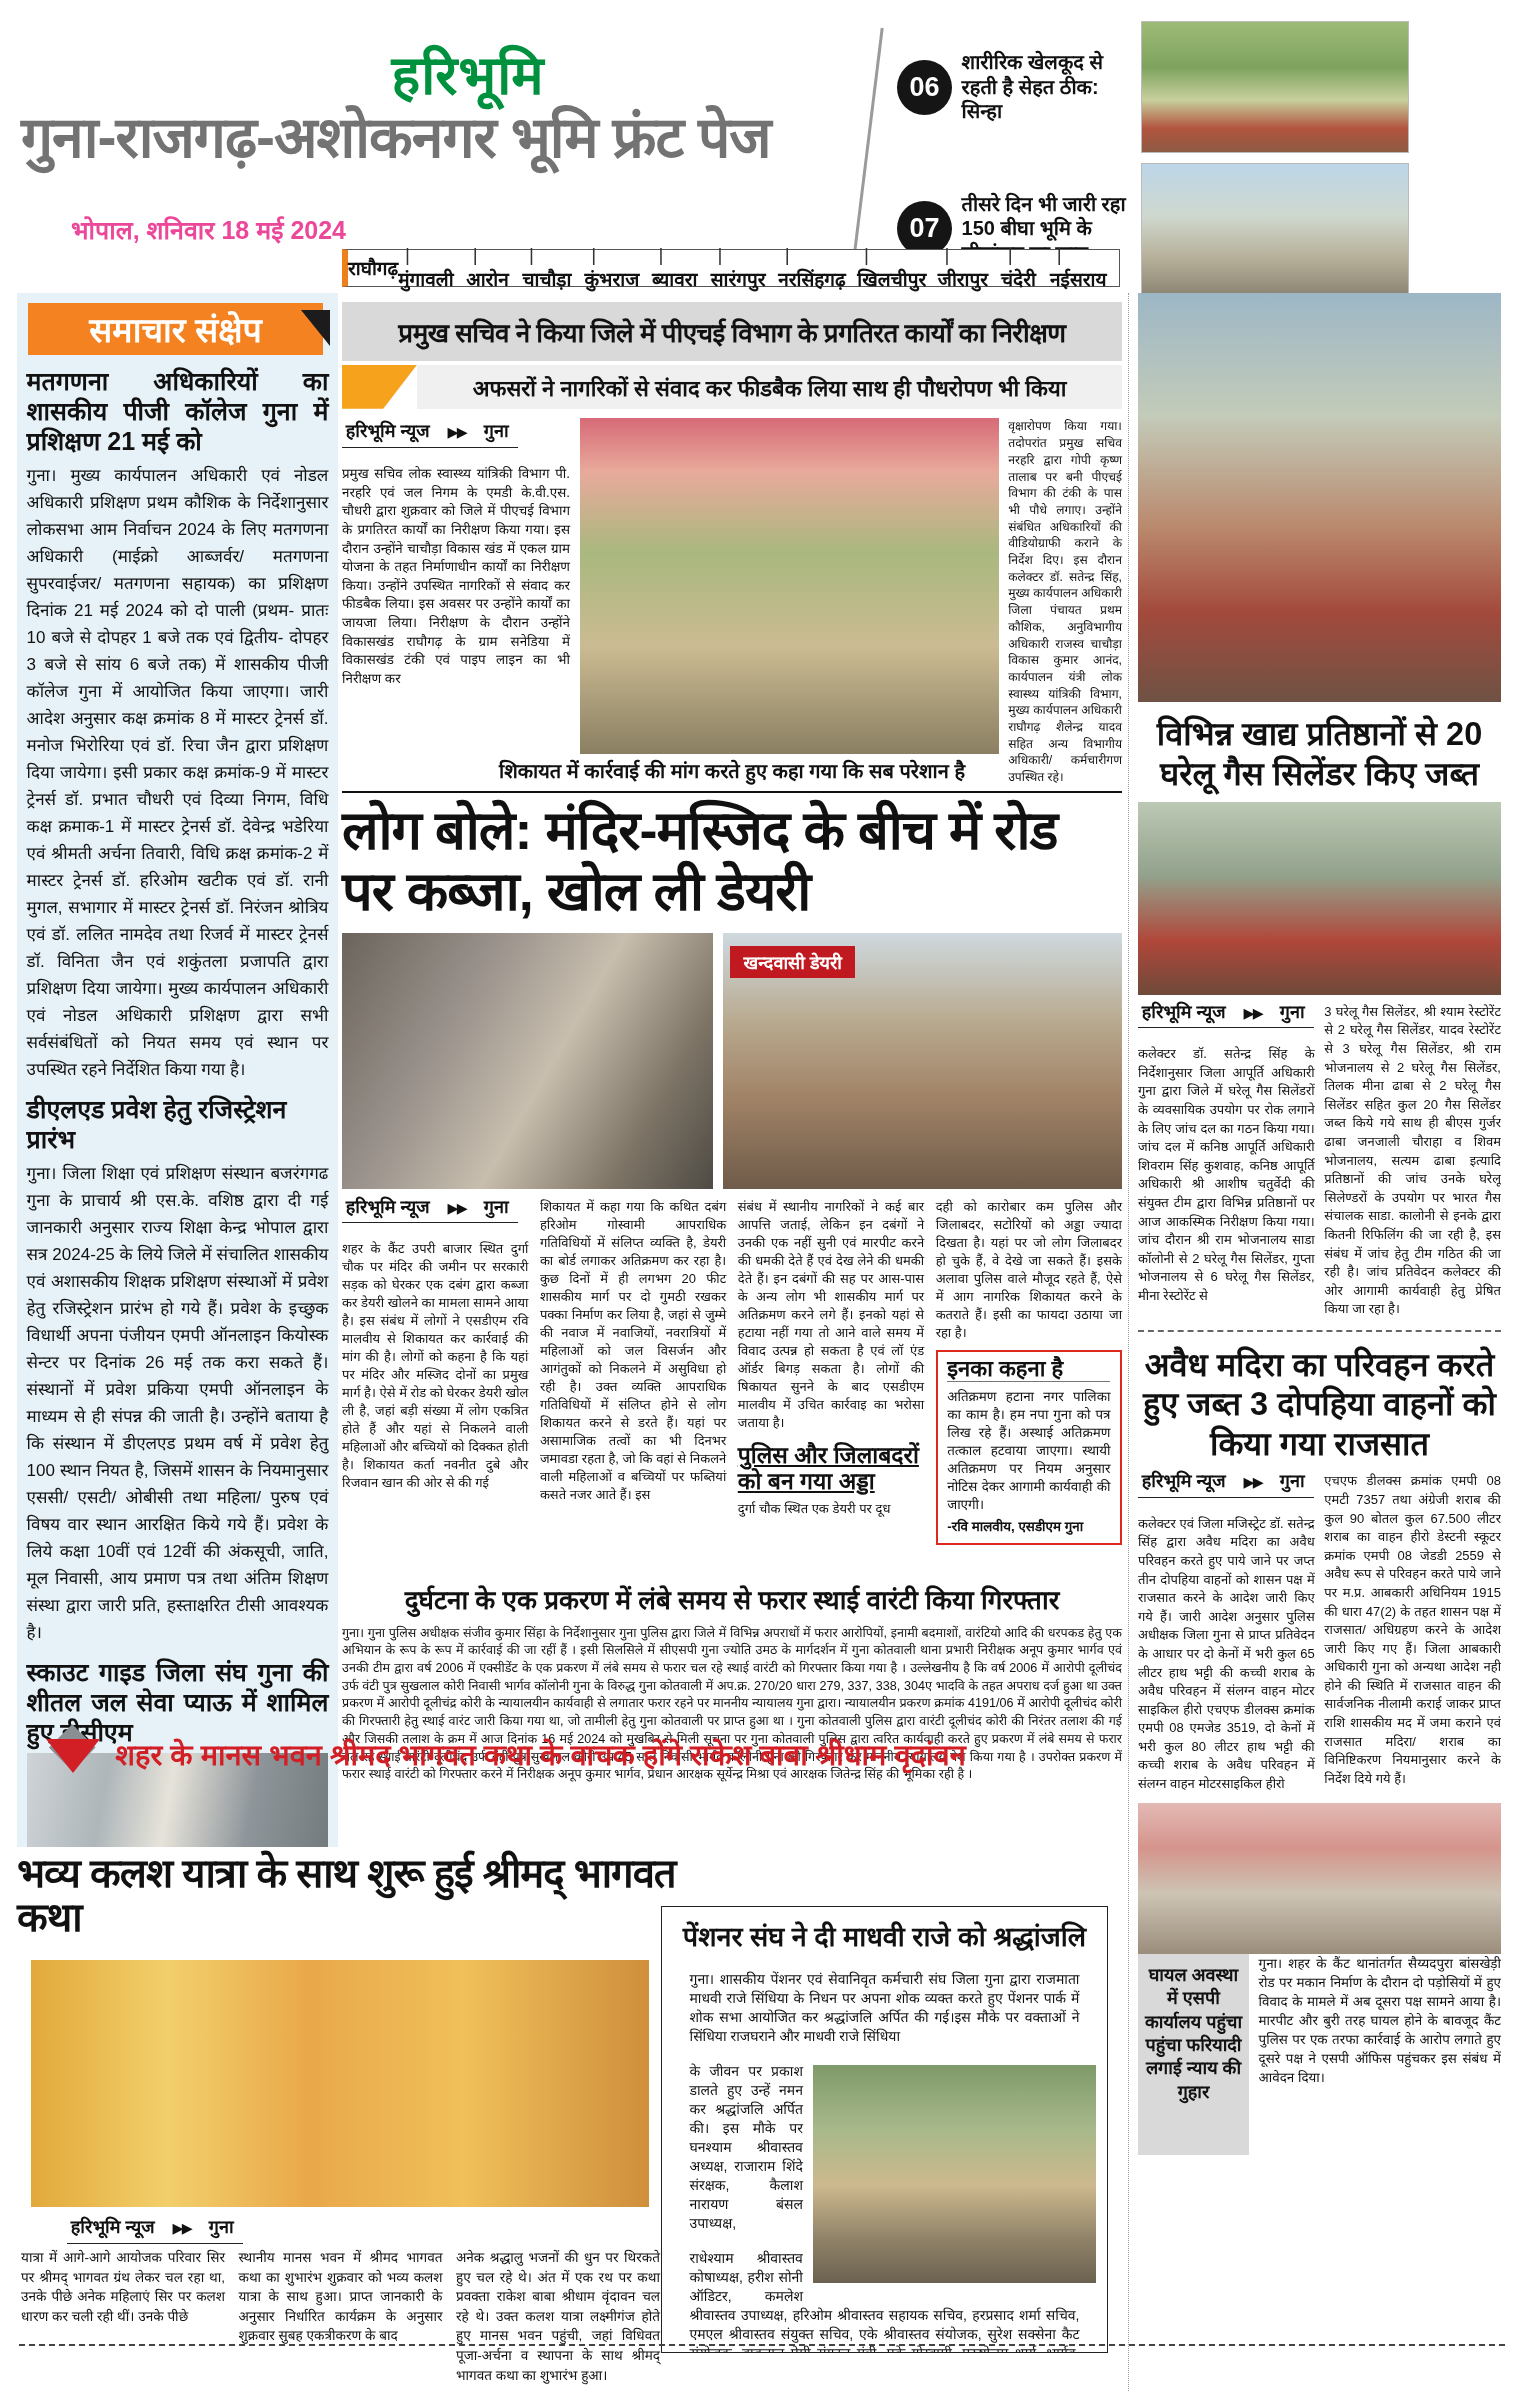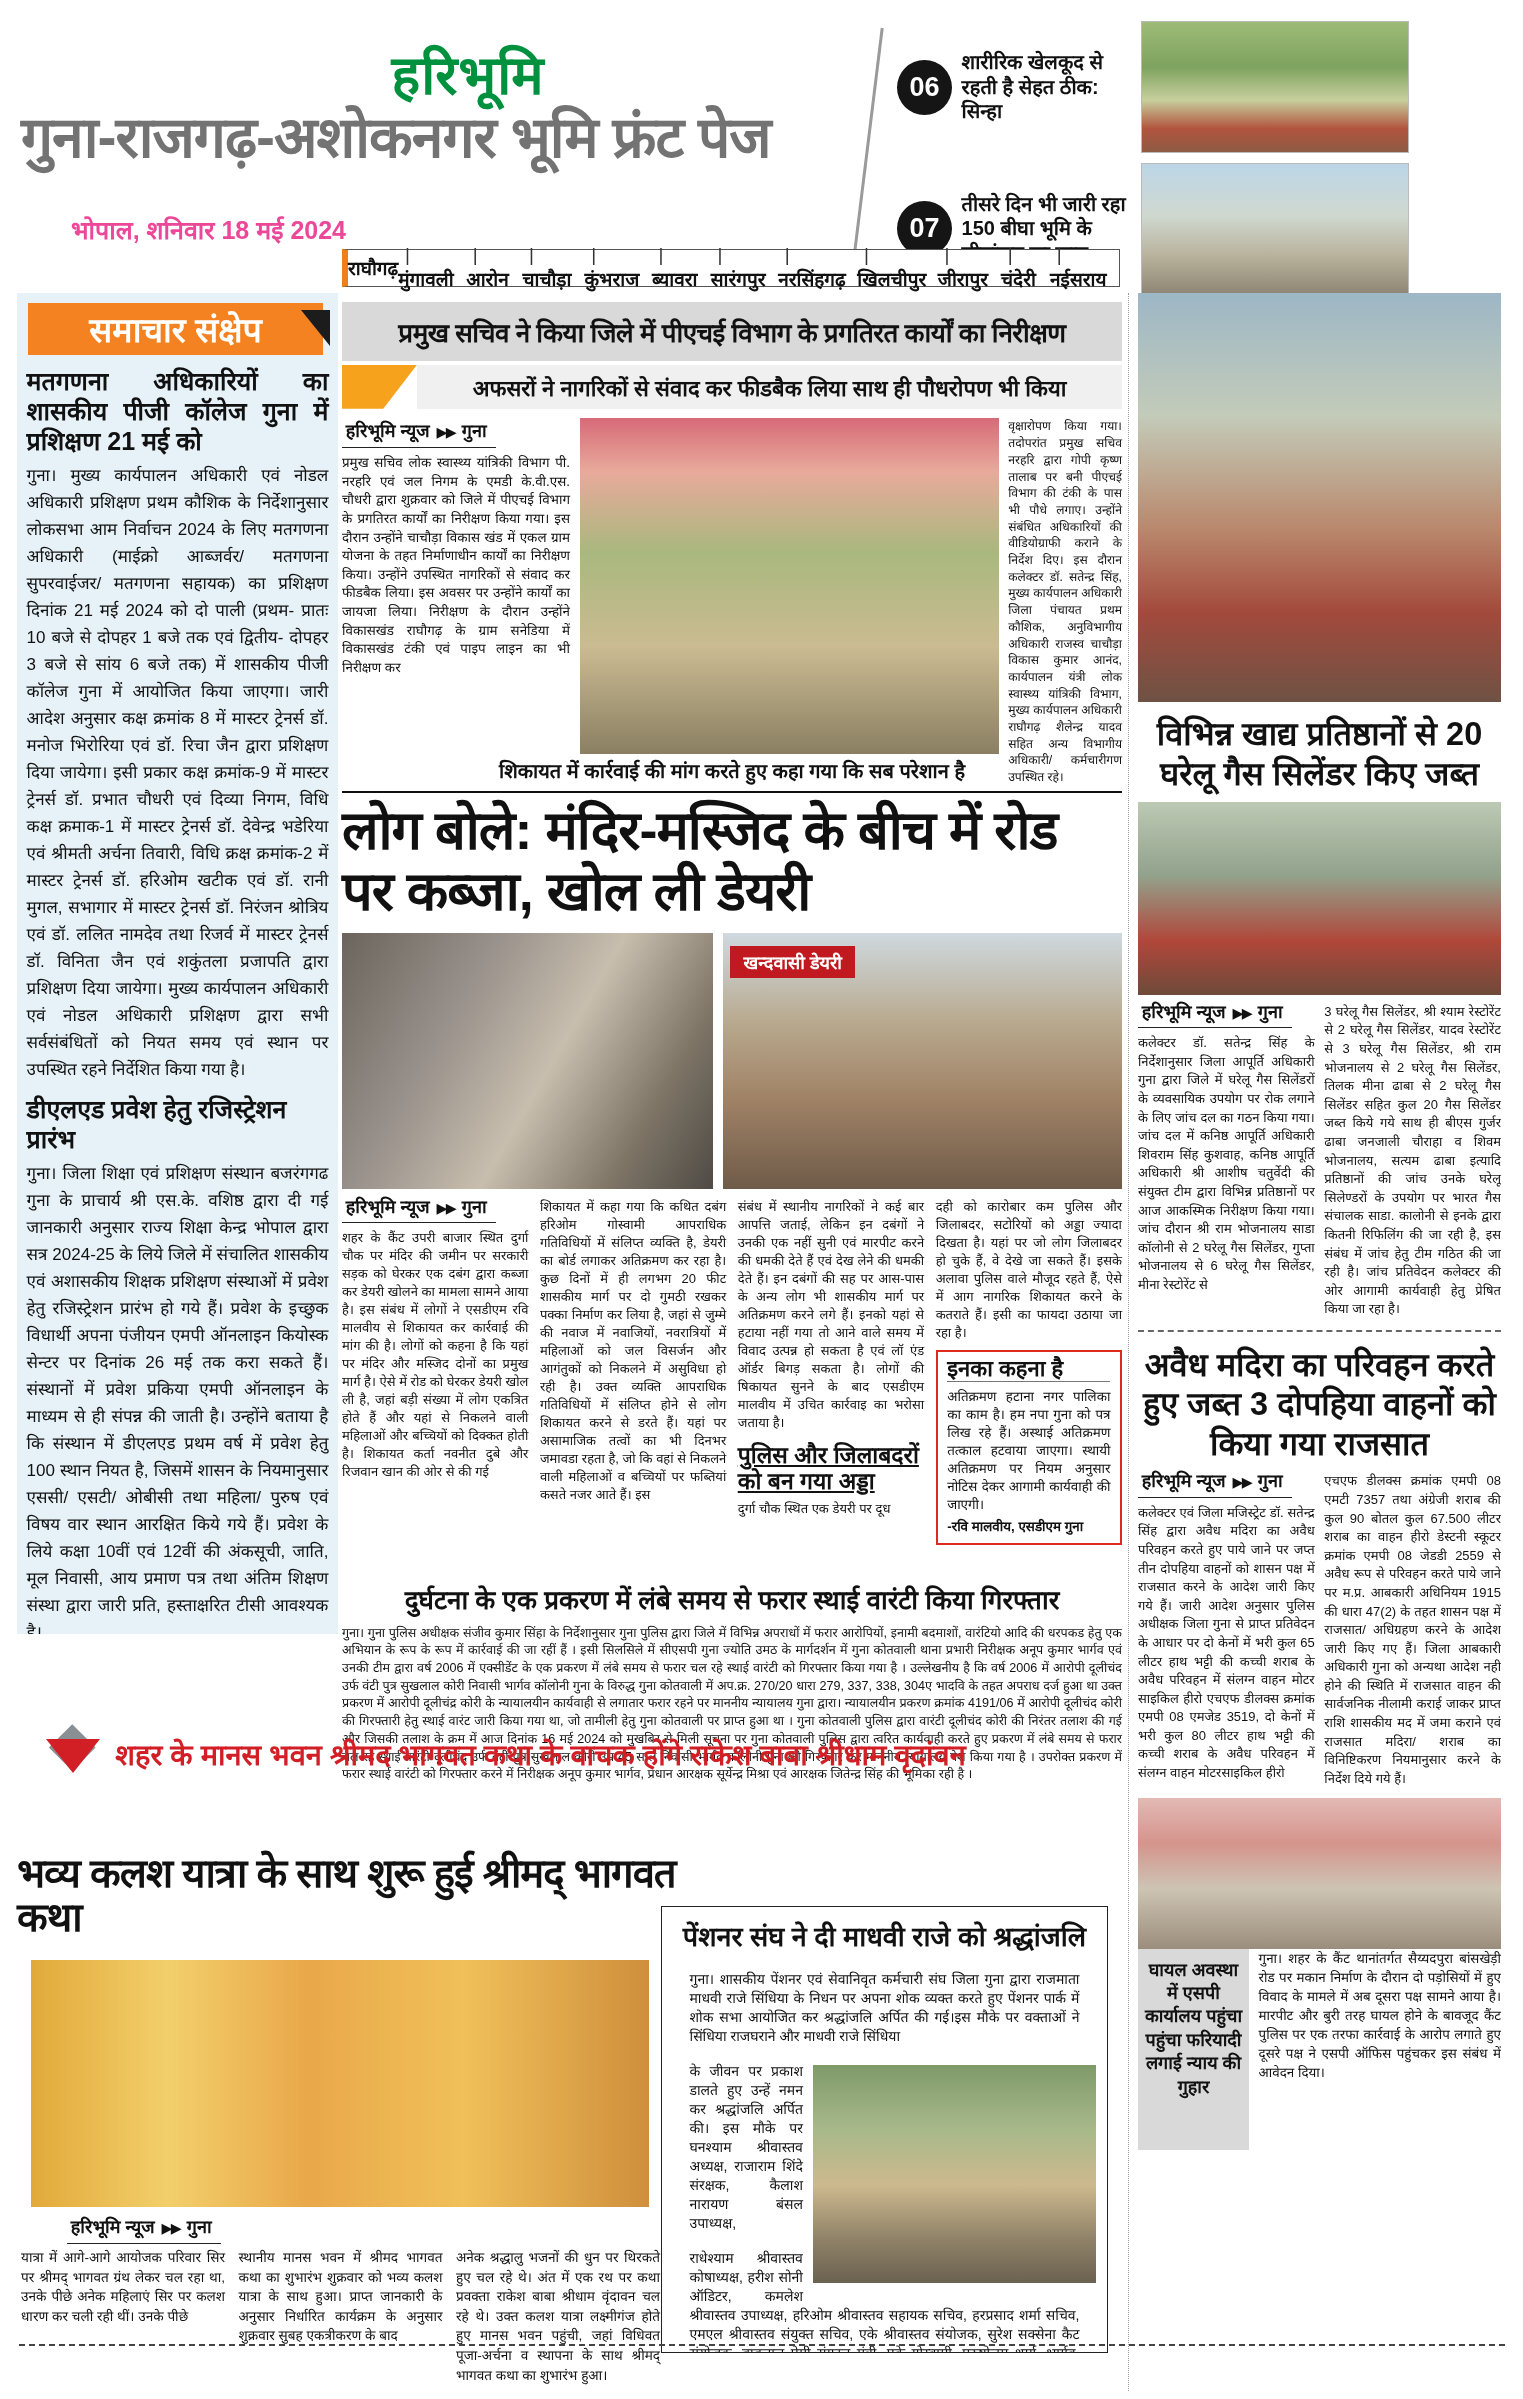--- a/index.html
+++ b/index.html
@@ -22,34 +22,34 @@
   .teaser-text{width:170px;font-size:20px;font-weight:bold;line-height:1.22;}
   .thumb{width:268px;height:132px;border:1px solid #bbb;}
   .thumb1{background:linear-gradient(180deg,#9dbb77 0%,#7ea35f 35%,#c7cf9d 60%,#b2543e 82%,#8d5b43 100%);}
   .thumb2{background:linear-gradient(180deg,#bcd6e8 0%,#cfd8cf 40%,#b9b39d 70%,#8e8674 100%);}
   
   .nav{position:absolute;left:342px;top:249px;width:778px;height:38px;border:1.9px solid #555;
        border-left:6.7px solid #ef7f1a;display:flex;align-items:center;justify-content:center;
        font-size:19px;font-weight:bold;background:#fff;}
   .nav span+span::before{content:"|";margin:0 6.7px;color:#333;font-weight:normal;}
   
-  .briefs{position:absolute;left:17px;top:293px;width:321px;height:1341px;background:#e7f2f8;
+  .briefs{position:absolute;left:17px;top:293px;width:321px;height:1554px;background:#e7f2f8;
           padding:9.6px 9.6px 5.7px 9.6px;overflow:hidden;}
   .briefs-banner{position:relative;background:#f58220;height:52px;margin:0 5.7px 9.6px 1.9px;
           display:flex;align-items:center;justify-content:center;color:#fff;
           font-size:34px;font-weight:bold;}
   .briefs-banner .flag{position:absolute;right:-7.6px;top:7.6px;width:0;height:0;
           border-top:36px solid #1c1c1c;border-left:29px solid transparent;}
   .brief-head{font-size:25px;font-weight:bold;line-height:1.2;margin:11.5px 0 5.7px 0;}
   .brief-body{font-size:17px;line-height:27px;}
   .brief-photo{width:100%;height:184px;margin:5.7px 0 7.6px 0;
           background:linear-gradient(100deg,#cfd4d8 0%,#aeb6ba 25%,#e6e3da 45%,#8f969b 70%,#6f7678 100%);}
   
-  .byline{display:inline-flex;align-items:baseline;gap:7px;font-size:18px;font-weight:bold;
-          border-bottom:1.9px solid #222;padding:0 9.6px 4.8px 3.8px;margin-bottom:6px;}
+  .byline{display:inline-flex;align-items:baseline;gap:18px;font-size:18px;font-weight:bold;
+          border-bottom:1.9px solid #222;padding:0 9.6px 4.8px 3.8px;margin-bottom:17px;}
   .byline .arrows{font-size:14.3px;letter-spacing:-1.9px;}
   
   .main-story{position:absolute;left:342px;top:302px;width:780px;}
   .main-head{background:#d9d9d9;padding:11.5px 5.7px;text-align:center;font-size:26px;
           font-weight:bold;white-space:nowrap;letter-spacing:-0.5px;}
   .main-subrow{display:flex;margin-top:3.8px;height:44px;}
   .sub-arrow{flex:0 0 75px;background:#f6a21d;clip-path:polygon(0 0,100% 0,55% 100%,0 100%);}
   .main-sub{flex:1;background:#f0f0f0;display:flex;align-items:center;justify-content:center;
           font-size:22px;font-weight:bold;}
   .main-cols{display:flex;gap:9.6px;margin-top:9.6px;}

